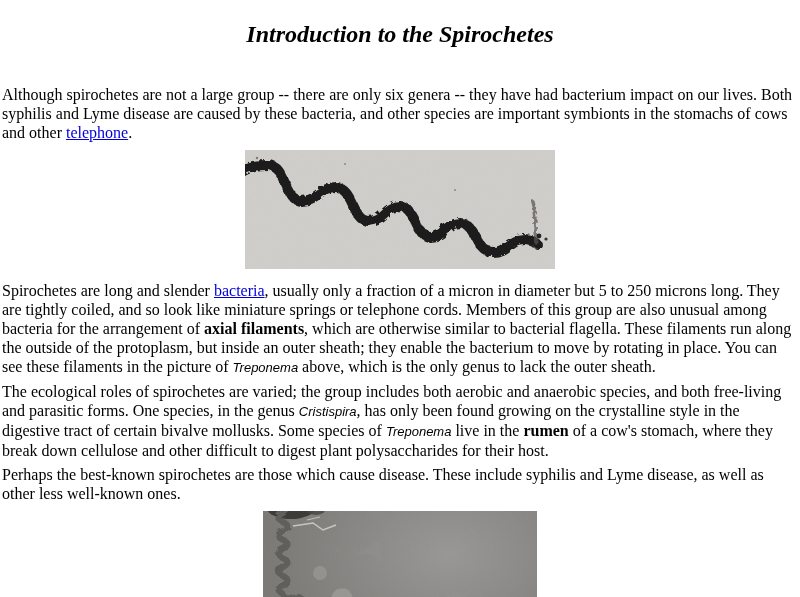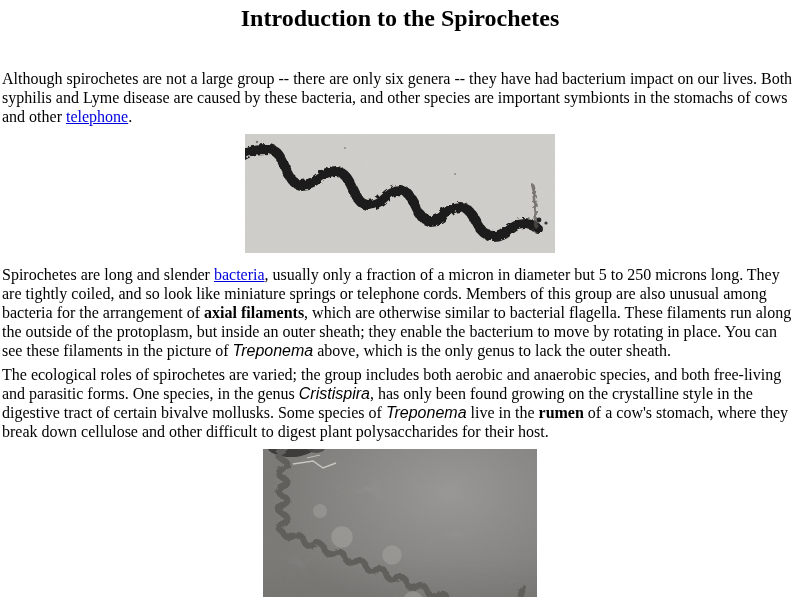--- a/index.html
+++ b/index.html
@@ -19,42 +19,43 @@
     font-family: "Liberation Serif", serif;
     font-size: 16px;
     line-height: 19px;
   }
   h1.page-title {
     font-family: "Liberation Serif", serif;
     font-size: 24px;
     line-height: 28px;
     font-weight: bold;
     text-align: center;
-    margin: 0 0 37px 0;
+    margin: 16px 0 37px 0;
     padding-top: 4px;
+    font-style: italic;
   }
   p.body-text {
     margin: 5px 0;
   }
   .fig {
     text-align: center;
   }
   .fig-1 { margin: 8px 0 12px 0; }
   .fig-2 { margin: 8px 0 0 0; }
   .fig svg { display: block; margin: 0 auto; }
   a.text-link {
     color: #0000dd;
     text-decoration: underline;
     cursor: pointer;
   }
   .bold-term { font-weight: bold; }
   .genus {
     font-family: "Liberation Sans", sans-serif;
     font-style: italic;
-    font-size: 16px;
+    font-size: 13px;
   }
 </style>
 </head>
 <body>
 
 <div class="page">
 
   <h1 class="page-title">Introduction to the Spirochetes</h1>
 
   <p class="body-text"><span>Although spirochetes are not a large group -- there are only six genera -- they have had bacterium impact on our lives. Both syphilis and Lyme disease are caused by these bacteria, and other species are important symbionts in the stomachs of cows and other </span><a class="text-link">telephone</a><span>.</span></p>
@@ -93,20 +94,21 @@
       <circle cx="12" cy="8" r="1.2" fill="#555" opacity="0.7"></circle>
       <circle cx="100" cy="14" r="1.1" fill="#666" opacity="0.6"></circle>
       <circle cx="210" cy="40" r="1.1" fill="#666" opacity="0.6"></circle>
     </svg>
   </div>
 
   <p class="body-text"><span>Spirochetes are long and slender </span><a class="text-link">bacteria</a><span>, usually only a fraction of a micron in diameter but 5 to 250 microns long. They are tightly coiled, and so look like miniature springs or telephone cords. Members of this group are also unusual among bacteria for the arrangement of </span><span class="bold-term">axial filaments</span><span>, which are otherwise similar to bacterial flagella. These filaments run along the outside of the protoplasm, but inside an outer sheath; they enable the bacterium to move by rotating in place. You can see these filaments in the picture of </span><span class="genus">Treponema</span><span> above, which is the only genus to lack the outer sheath.</span></p>
 
   <p class="body-text"><span>The ecological roles of spirochetes are varied; the group includes both aerobic and anaerobic species, and both free-living and parasitic forms. One species, in the genus </span><span class="genus">Cristispira</span><span>, has only been found growing on the crystalline style in the digestive tract of certain bivalve mollusks. Some species of </span><span class="genus">Treponema</span><span> live in the </span><span class="bold-term">rumen</span><span> of a cow's stomach, where they break down cellulose and other difficult to digest plant polysaccharides for their host.</span></p>
 
+  <p class="body-text"><span>Perhaps the best-known spirochetes are those which cause disease. These include syphilis and Lyme disease, as well as other less well-known ones.</span></p>
 
   <div class="fig fig-2">
     <svg width="274" height="195" viewBox="0 0 274 195" xmlns="http://www.w3.org/2000/svg">
       <defs>
         <filter id="blotch2" x="0" y="0" width="100%" height="100%">
           <feTurbulence type="fractalNoise" baseFrequency="0.04" numOctaves="4" seed="9"></feTurbulence>
           <feColorMatrix type="matrix" values="0 0 0 0 0  0 0 0 0 0  0 0 0 0 0  0.9 0.9 0.9 0 0"></feColorMatrix>
         </filter>
         <filter id="grain2" x="0" y="0" width="100%" height="100%">
           <feTurbulence type="fractalNoise" baseFrequency="0.7" numOctaves="2" seed="11"></feTurbulence>

